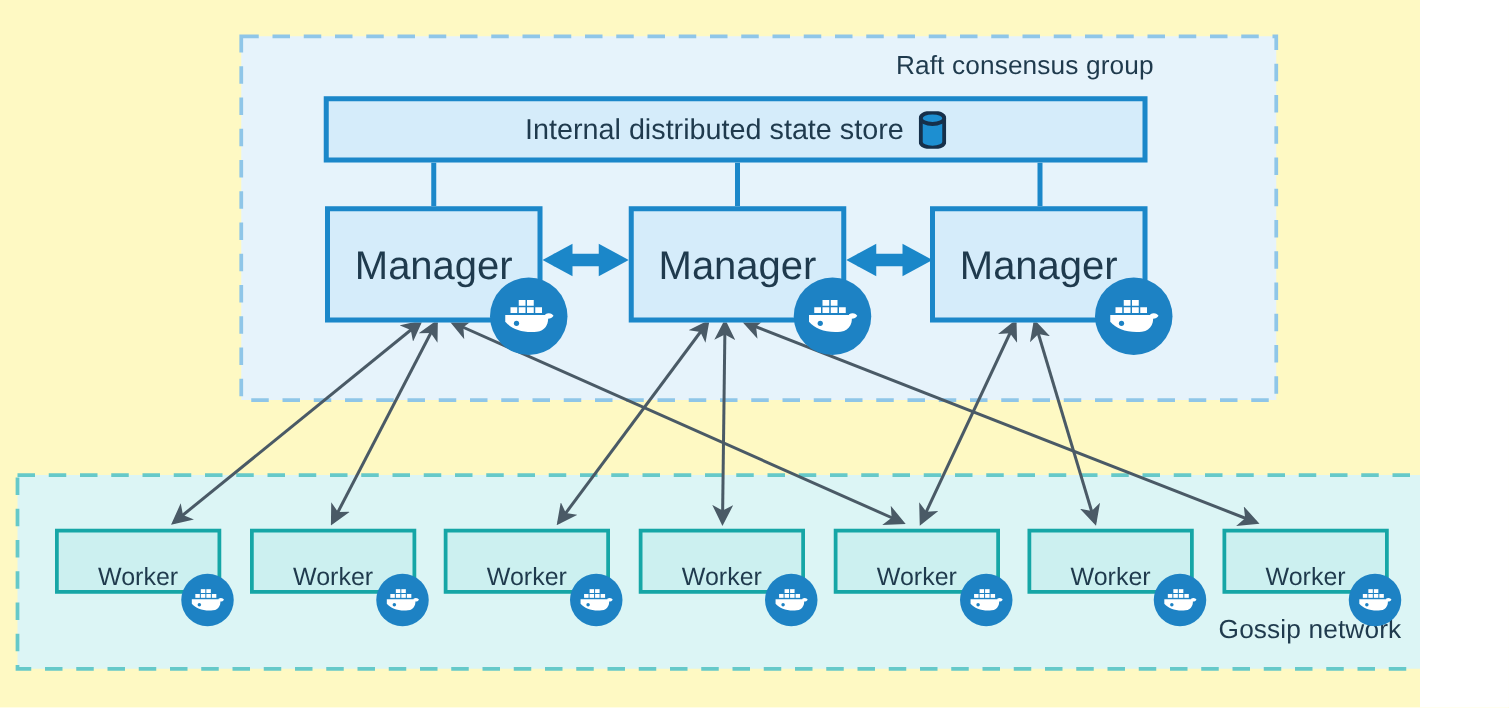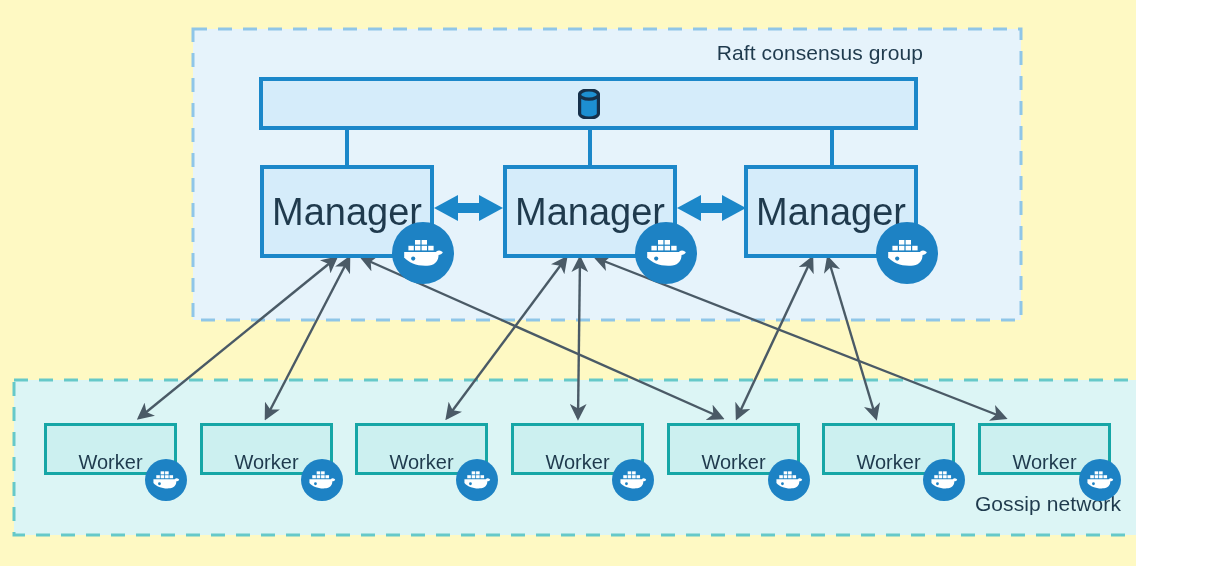--- a/index.html
+++ b/index.html
@@ -49,21 +49,21 @@
   .node-label {
     color: #1f3a4d;
     white-space: nowrap;
     line-height: 1;
   }
   .manager-box {
     background: #d5ecfa;
     border: 4px solid #1b87c9;
   }
   .manager-box .node-label {
-    font-size: 38px;
+    font-size: 32px;
   }
   .worker-box {
     background: #ccf0f0;
     border: 3px solid #16a6a6;
     align-items: flex-end;
   }
   .worker-box .node-label {
     font-size: 20px;
   }
   #state-store-box {
@@ -139,20 +139,21 @@
       <path d="M812,258 L737,418"></path>
       <path d="M828,258 L876,418"></path>
     </g>
   </svg>
 
   <div class="region-label" id="raft-label">Raft consensus group</div>
 
   <div class="region-label" id="gossip-label">Gossip network</div>
 
   <div id="state-store-box" style="left:259px; top:77px; width:659px; height:53px;">
+    <span class="node-label">Internal distributed state store</span>
     <span>
       <svg class="db-icon" width="22" height="30" viewBox="0 0 22 30">
         <path d="M1.6,5.5 L1.6,24.5 A9.4,4.6 0 0 0 20.4,24.5 L20.4,5.5 Z" fill="#1d8fd1" stroke="#16304a" stroke-width="3.2" stroke-linejoin="round"></path>
         <ellipse cx="11" cy="5.5" rx="9.4" ry="4.6" fill="#1d8fd1" stroke="#16304a" stroke-width="3.2"></ellipse>
       </svg>
     </span>
   </div>
 
   <div class="node-box manager-box" style="left:260px; top:165px; width:174px; height:93px;">
     <span class="node-label">Manager</span>

